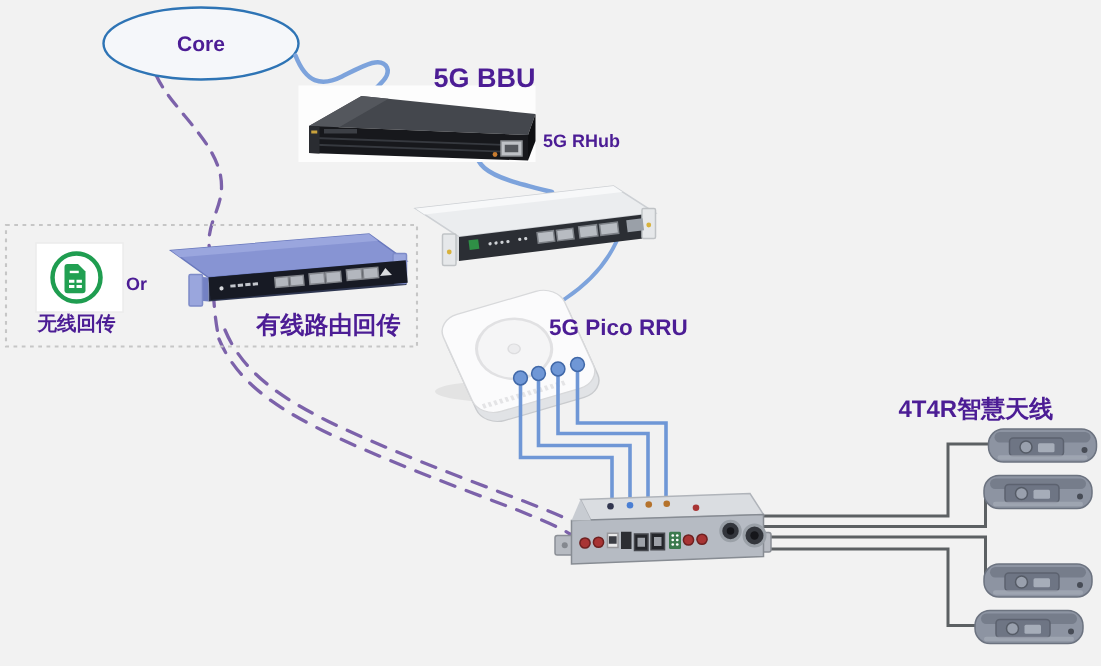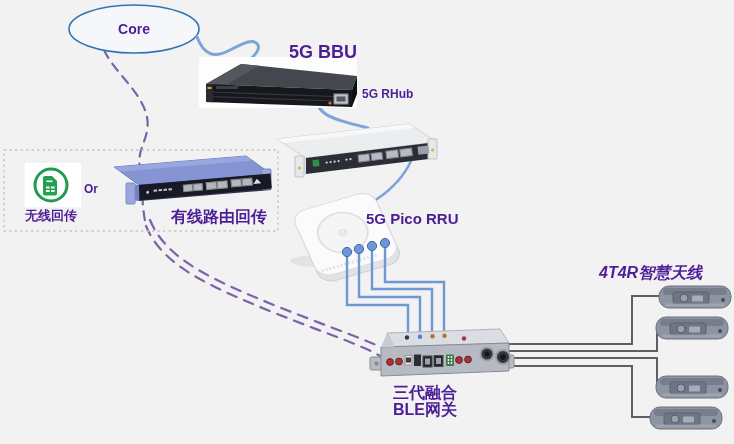--- a/index.html
+++ b/index.html
@@ -6,21 +6,21 @@
   .stage{
     position:relative;width:734px;height:444px;background:#f2f2f2;
     font-family:"Liberation Sans","DejaVu Sans",sans-serif;overflow:hidden;
   }
   .stage svg{position:absolute;left:0;top:0;}
   .lbl{position:absolute;font-weight:bold;color:#4c1d95;white-space:nowrap;}
   .lbl-core{left:100px;top:21px;width:68px;text-align:center;font-size:14px;}
   .lbl-bbu{left:289px;top:42px;font-size:18px;}
   .lbl-rhub{left:362px;top:87px;font-size:12px;}
   .lbl-rru{left:366px;top:198px;font-size:15px;margin-top:12px;}
-  .lbl-ant{left:599px;top:263px;font-size:16px;font-style:italic;}
+  .lbl-ant{left:599px;top:263px;font-size:16px;}
   .lbl-gw{left:377px;top:384px;width:96px;text-align:center;font-size:16px;line-height:17px;}
   .lbl-wireless{left:25px;top:207px;font-size:13px;text-align:center;}
   .lbl-or{left:84px;top:182px;font-size:12px;}
   .lbl-wired{left:159px;top:207px;font-size:16px;margin-left:12px;}
 </style>
 </head>
 <body>
 
 <div class="stage">
 
@@ -223,21 +223,17 @@
       <rect x="6" y="17.5" width="60" height="3" rx="1.5" fill="#a2a9b5" opacity="0.8"></rect>
     </g>
   </g>
 </svg>
 
 <div class="lbl lbl-core">Core</div>
 <div class="lbl lbl-bbu">5G BBU</div>
 <div class="lbl lbl-rhub">5G RHub</div>
 <div class="lbl lbl-rru">5G Pico RRU</div>
 <div class="lbl lbl-ant">4T4R智慧天线</div>
-<div class="lbl lbl-gw">
-  <div>三代融合</div>
-  <div>BLE网关</div>
-</div>
 <div class="lbl lbl-wireless">无线回传</div>
 <div class="lbl lbl-or">Or</div>
 <div class="lbl lbl-wired">有线路由回传</div>
 
 </div>
 
 </body></html>

